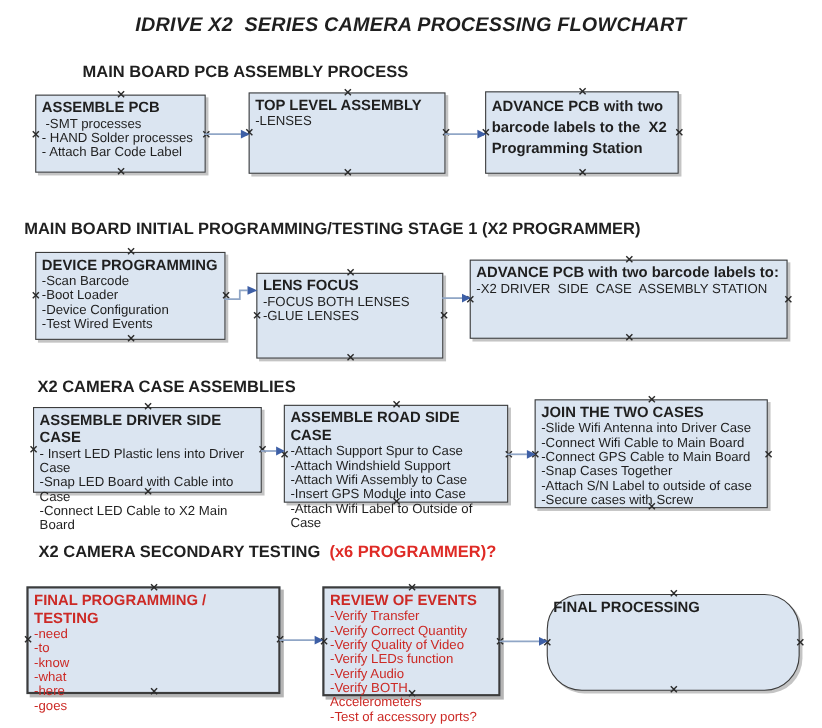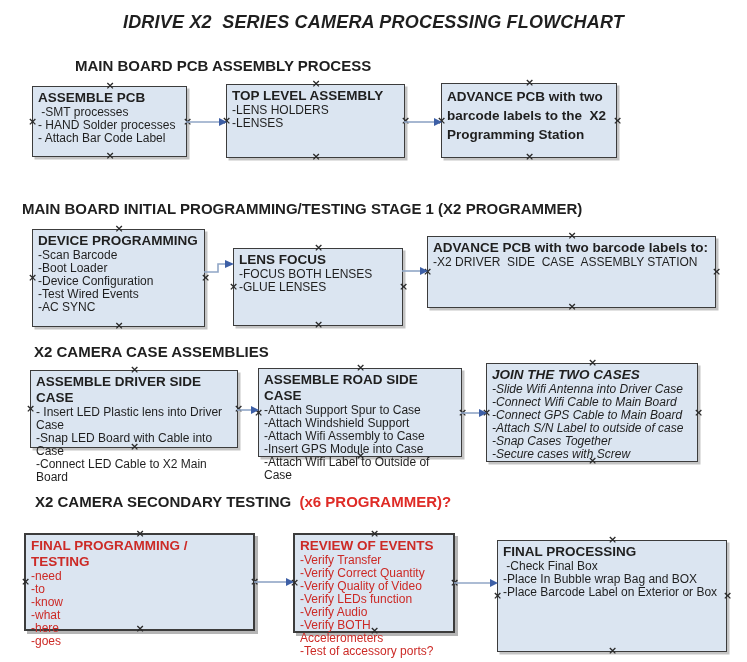--- a/index.html
+++ b/index.html
@@ -71,45 +71,43 @@
       <div class="box-item">- Attach Bar Code Label</div>
     </div>
 </div>
 <div class="fbox" style="left:226px;top:84px;width:179px;height:74px;">
   <span class="h ht"></span>
     <span class="h hb"></span>
     <span class="h hl"></span>
     <span class="h hr"></span>
   <div class="box-title">TOP LEVEL ASSEMBLY</div>
   <div class="box-items">
-      <div class="box-item">-LENS HOLDERS</div>
       <div class="box-item">-LENSES</div>
     </div>
 </div>
 <div class="fbox title-loose" style="left:441px;top:83px;width:176px;height:75px;">
   <span class="h ht"></span>
     <span class="h hb"></span>
     <span class="h hl"></span>
     <span class="h hr"></span>
   <div class="box-title">ADVANCE PCB with two barcode labels to the  X2 Programming Station</div>
   <div class="box-items"></div>
 </div>
 
-<div class="fbox" style="left:32px;top:229px;width:173px;height:98px;">
+<div class="fbox" style="left:32px;top:229px;width:173px;height:80px;">
   <span class="h ht"></span>
     <span class="h hb"></span>
     <span class="h hl"></span>
     <span class="h hr"></span>
   <div class="box-title">DEVICE PROGRAMMING</div>
   <div class="box-items">
       <div class="box-item">-Scan Barcode</div>
       <div class="box-item">-Boot Loader</div>
       <div class="box-item">-Device Configuration</div>
       <div class="box-item">-Test Wired Events</div>
-      <div class="box-item">-AC SYNC</div>
     </div>
 </div>
 <div class="fbox" style="left:233px;top:232px;width:170px;height:78px;margin-top:16px;">
   <span class="h ht"></span>
     <span class="h hb"></span>
     <span class="h hl"></span>
     <span class="h hr"></span>
   <div class="box-title">LENS FOCUS</div>
   <div class="box-items">
       <div class="box-item">-FOCUS BOTH LENSES</div>
@@ -146,32 +144,32 @@
     <span class="h hr"></span>
   <div class="box-title">ASSEMBLE ROAD SIDE CASE</div>
   <div class="box-items">
       <div class="box-item">-Attach Support Spur to Case</div>
       <div class="box-item">-Attach Windshield Support</div>
       <div class="box-item">-Attach Wifi Assembly to Case</div>
       <div class="box-item">-Insert GPS Module into Case</div>
       <div class="box-item">-Attach Wifi Label to Outside of Case</div>
     </div>
 </div>
-<div class="fbox" style="left:486px;top:363px;width:212px;height:99px;font-style:italic;">
+<div class="fbox" style="left:486px;top:363px;width:212px;height:99px;">
   <span class="h ht"></span>
     <span class="h hb"></span>
     <span class="h hl"></span>
     <span class="h hr"></span>
   <div class="box-title">JOIN THE TWO CASES</div>
   <div class="box-items">
       <div class="box-item">-Slide Wifi Antenna into Driver Case</div>
       <div class="box-item">-Connect Wifi Cable to Main Board</div>
       <div class="box-item">-Connect GPS Cable to Main Board</div>
+      <div class="box-item">-Snap Cases Together</div>
       <div class="box-item">-Attach S/N Label to outside of case</div>
-      <div class="box-item">-Snap Cases Together</div>
       <div class="box-item">-Secure cases with Screw</div>
     </div>
 </div>
 
 <div class="fbox fbox--red fbox--heavy" style="left:24px;top:533px;width:231px;height:98px;">
   <span class="h ht"></span>
     <span class="h hb"></span>
     <span class="h hl"></span>
     <span class="h hr"></span>
   <div class="box-title">FINAL PROGRAMMING / TESTING</div>
@@ -193,31 +191,26 @@
   <div class="box-items">
       <div class="box-item">-Verify Transfer</div>
       <div class="box-item">-Verify Correct Quantity</div>
       <div class="box-item">-Verify Quality of Video</div>
       <div class="box-item">-Verify LEDs function</div>
       <div class="box-item">-Verify Audio</div>
       <div class="box-item">-Verify BOTH Accelerometers</div>
       <div class="box-item">-Test of accessory ports?</div>
     </div>
 </div>
-<div class="fbox" style="left:497px;top:540px;width:230px;height:112px;">
+<div class="fbox" style="left:497px;top:540px;width:230px;height:88px;border-radius:32px;">
   <span class="h ht"></span>
     <span class="h hb"></span>
     <span class="h hl"></span>
     <span class="h hr"></span>
   <div class="box-title">FINAL PROCESSING</div>
-  <div class="box-items">
-      <div class="box-item"> -Check Final Box</div>
-      <div class="box-item">-Place In Bubble wrap Bag and BOX</div>
-      <div class="box-item">-Place Barcode Label on Exterior or Box</div>
-    </div>
 </div>
 
 <svg class="arrow" style="left:186px;top:116px;" width="41" height="12">
     <line x1="0" y1="6" x2="33" y2="6"></line>
     <polygon points="33,2 33,10 41,6"></polygon>
   </svg>
 <svg class="arrow" style="left:404px;top:116px;" width="38" height="12">
     <line x1="0" y1="6" x2="30" y2="6"></line>
     <polygon points="30,2 30,10 38,6"></polygon>
   </svg>

